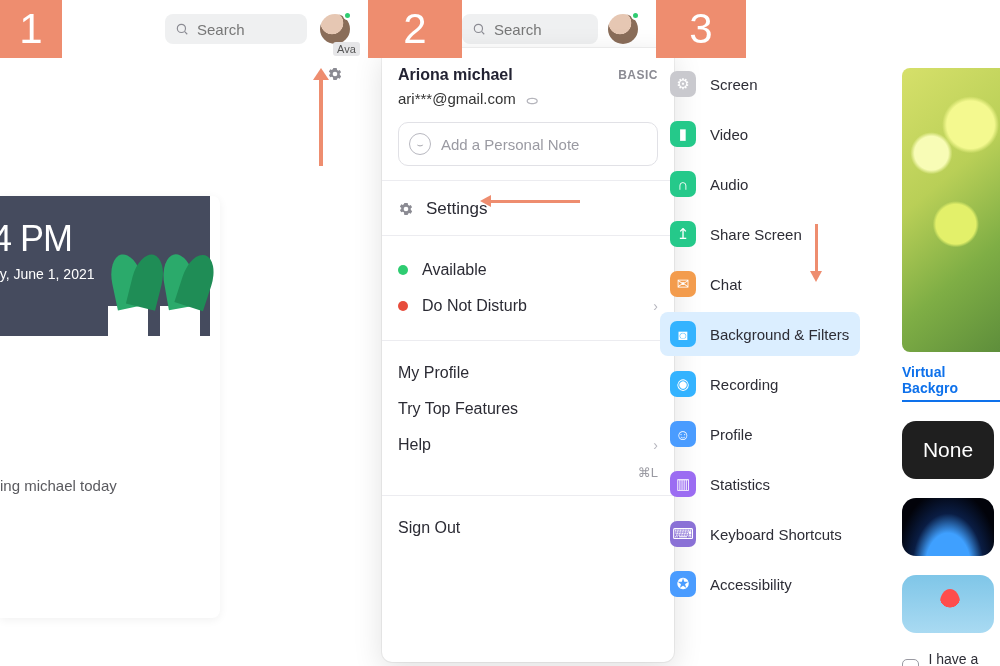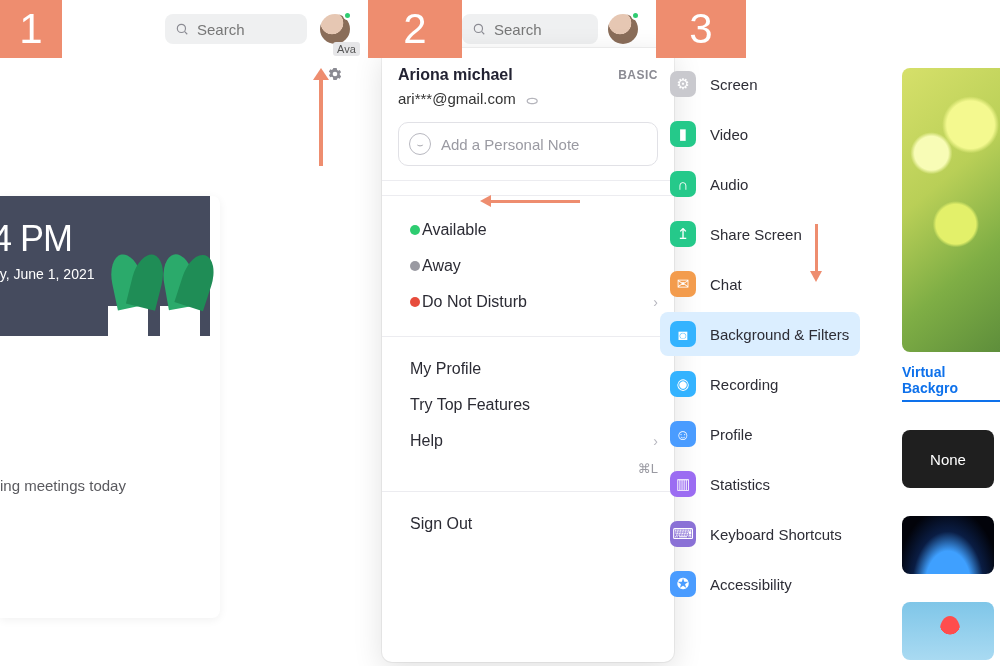--- a/index.html
+++ b/index.html
@@ -131,21 +131,21 @@
   .gear-ic { color:#8c8c94; }
   .arrow-left {
     position:absolute; left:490px; top:200px; height:3px; width:90px; background:#ee8d6f;
   }
   .arrow-left:before{
     content:""; position:absolute; left:-10px; top:-5px;
     border-top:6.5px solid transparent; border-bottom:6.5px solid transparent; border-right:11px solid #ee8d6f;
   }
   .status-list { padding:2px 0;}
   .status-row, .link-row {
-    display:flex; align-items:center; gap:2px; padding:9px 28px; font-size:16px; color:#2b2b34;
+    display:flex; align-items:center; gap:14px; padding:9px 16px; font-size:16px; color:#2b2b34;
     position:relative;
   }
   .dot { width:10px; height:10px; border-radius:50%; flex:0 0 10px;}
   .dot.green{background:#2ecc71;}
   .dot.grey{background:#9a9aa2;}
   .dot.red{background:#e74c3c;}
   .chev { position:absolute; right:16px; color:#b7b7bf; font-size:14px;}
   .shortcut { position:absolute; right:16px; color:#9a9aa2; font-size:13px;}
 
   
@@ -185,22 +185,22 @@
                 radial-gradient(circle at 70% 20%, #f4f98f 0 10%, transparent 12%),
                 radial-gradient(circle at 55% 55%, #e3f06a 0 12%, transparent 14%),
                 linear-gradient(140deg,#d6e06a,#b9cf57 40%,#7fae45 70%,#5e8e3b);
     border-radius:8px 0 0 8px;
   }
   .tab-label{
     margin-top:12px; color:#0e71eb; font-weight:600; font-size:14px;
     border-bottom:2px solid #0e71eb; display:inline-block; padding-bottom:4px;
   }
   .thumb{
-    margin-top:28px; width:92px; height:58px; border-radius:8px;
-    display:flex; align-items:center; justify-content:center; color:#fff; font-size:15px;
+    margin-top:19px; width:92px; height:58px; border-radius:14px;
+    display:flex; align-items:center; justify-content:center; color:#fff; font-size:21px;
   }
   .thumb.none{ background:#1f1f1f;}
   .thumb.earth{
     background: radial-gradient(ellipse at 50% 120%, #3fa0ff 0 35%, #0a1d44 55%, #02030a 80%);
   }
   .thumb.flower{
     background: linear-gradient(180deg,#7fc6e8,#a9daf2);
     position:relative;
   }
   .thumb.flower:after{
@@ -245,21 +245,21 @@
 </div>
 <div class="plants">
   <div class="pot" style="left:0;"></div>
   <div class="pot" style="left:52px;"></div>
   <div class="leaf" style="left:4px; bottom:28px; transform:rotate(-12deg);"></div>
   <div class="leaf" style="left:24px; bottom:28px; transform:rotate(14deg); background:#1f8d56;"></div>
   <div class="leaf" style="left:56px; bottom:28px; transform:rotate(-10deg);"></div>
   <div class="leaf" style="left:74px; bottom:28px; transform:rotate(18deg); background:#1f8d56;"></div>
 </div>
 <div class="panel1-card-edge"></div>
-<div class="no-meeting">ing meetings today</div>
+<div class="no-meeting">ing michael today</div>
 
 <div class="panel2-search">
   <svg width="14" height="14" viewBox="0 0 24 24" fill="none" stroke="#8b8b93" stroke-width="2">
       <circle cx="11" cy="11" r="7"></circle>
       <line x1="21" y1="21" x2="16.65" y2="16.65"></line>
     </svg>
   <span style="font-size:15px;">Search</span>
 </div>
 <div class="panel2-avatar"></div>
 <div class="p2-presence"></div>
@@ -273,29 +273,33 @@
     <div class="email-row">
       <span>ari***@gmail.com</span>
       <span class="eye-off">ᯆ</span>
     </div>
     <div class="note-box">
       <div class="smiley">⌣</div>
       <input placeholder="Add a Personal Note" style="">
     </div>
   </div>
   <div class="divider"></div>
+  <div class="settings-row">
+    <span class="gear-ic">
+      <svg width="16" height="16" viewBox="0 0 24 24" fill="#8b8b93">
+          <path d="M19.14,12.94a7.14,7.14,0,0,0,0-1.88l2-1.55-2-3.46-2.35.94a7,7,0,0,0-1.63-.94L14.5,3h-5l-.69,2.05a7,7,0,0,0-1.63.94L4.83,5.05l-2,3.46,2,1.55a7.14,7.14,0,0,0,0,1.88l-2,1.55,2,3.46,2.35-.94a7,7,0,0,0,1.63.94L9.5,21h5l.69-2.05a7,7,0,0,0,1.63-.94l2.35.94,2-3.46ZM12,15.5A3.5,3.5,0,1,1,15.5,12,3.5,3.5,0,0,1,12,15.5Z"></path>
+        </svg>
+    </span>
+    <span class="lbl">Settings</span>
+  </div>
   <div class="divider"></div>
   <div class="status-list">
     <div class="status-row">
       <span class="dot green"></span>
       <span>Available</span>
-    </div>
-    <div class="status-row">
-      <span class="dot grey"></span>
-      <span>Away</span>
     </div>
     <div class="status-row">
       <span class="dot red"></span>
       <span>Do Not Disturb</span>
       <span class="chev">›</span>
     </div>
   </div>
   <div class="divider"></div>
   <div class="link-row">
       <span>My Profile</span>

